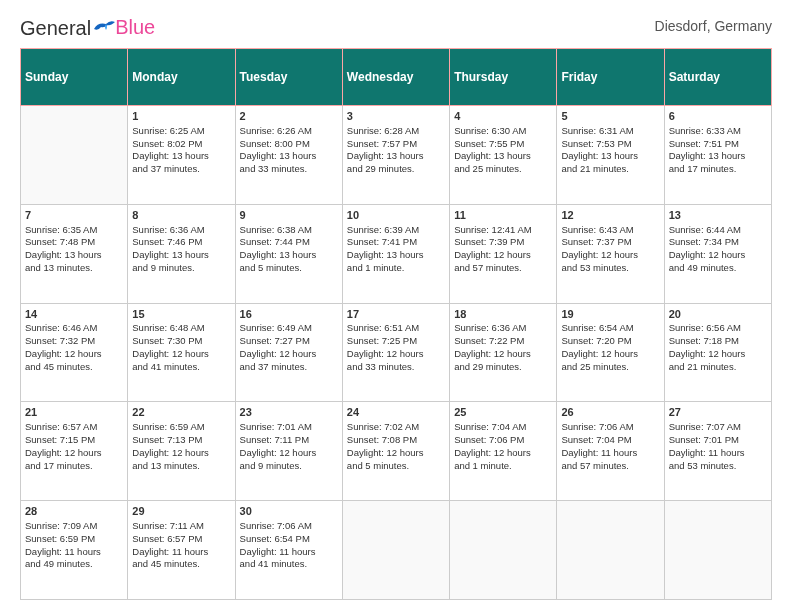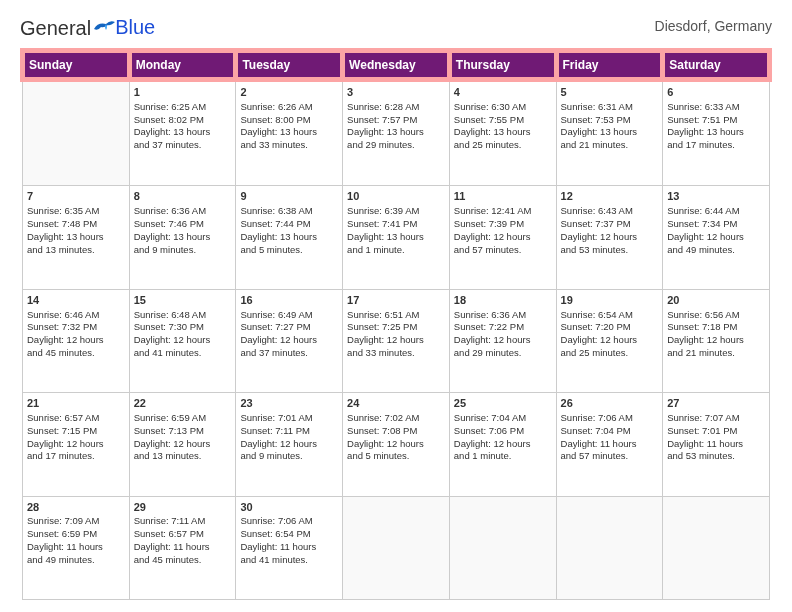--- a/index.html
+++ b/index.html
@@ -30,21 +30,21 @@
     }
     .logo-text {
       display: flex;
       align-items: center;
       font-size: 20px;
       font-weight: normal;
       color: #333;
       line-height: 1;
     }
     .logo-general { color: #333; }
-    .logo-blue { color: #1d4ed8; }
+    .logo-blue { color: #ec4899; }
     .title-area {
       text-align: right;
     }
     .month-title {
       font-size: 32px;
       font-weight: bold;
       color: #333;
       line-height: 1.1;
     }
     .location {
@@ -52,27 +52,27 @@
       color: #555;
     }
     .calendar {
       flex: 1;
       border: 1px solid #ccc;
       border-collapse: collapse;
       width: 100%;
       table-layout: fixed;
     }
     .calendar th {
-      background: #701a75;
+      background: #0f766e;
       color: #fff;
       font-size: 12px;
       font-weight: bold;
-      padding: 5px 4px;
+      padding: 21px 4px;
       text-align: left;
-      border: 5px solid #fca5a5;
+      border: 1px solid #fca5a5;
     }
     .calendar td {
       border: 1px solid #ccc;
       vertical-align: top;
       padding: 3px 4px;
       font-size: 9.5px;
       color: #333;
       line-height: 1.35;
       width: calc(100% / 7);
     }

